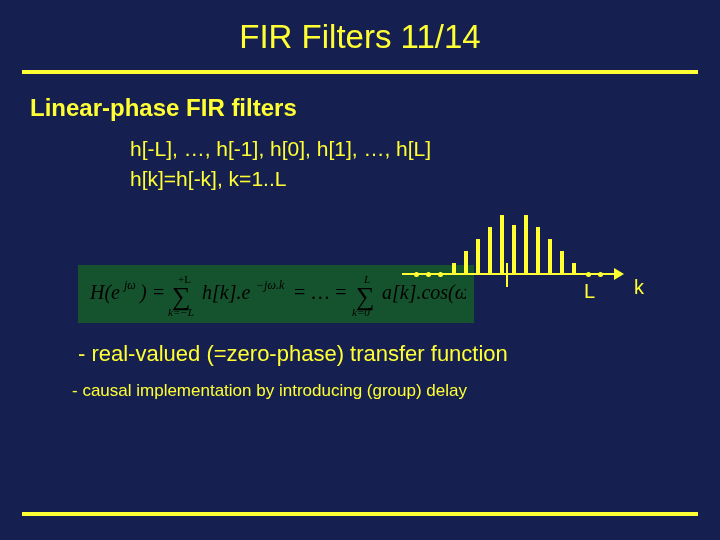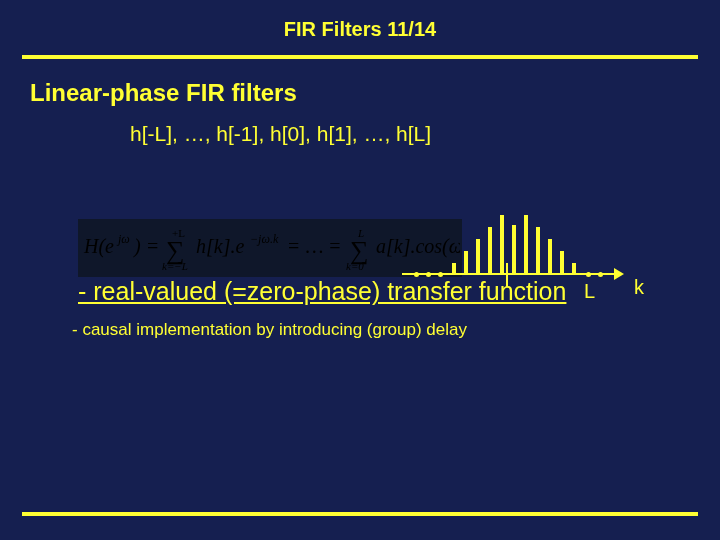--- a/index.html
+++ b/index.html
@@ -6,22 +6,22 @@
   body{
     width:720px;height:540px;
     background:#151f50;
     font-family:Arial,Helvetica,sans-serif;
     color:#ffff33;
     position:relative;
     overflow:hidden;
   }
   .title{
     text-align:center;
-    font-size:20px;
-    font-weight:bold;
+    font-size:33px;
+    font-weight:normal;
     padding-top:18px;
   }
   .hr{
     height:4px;background:#ffff33;
     margin:14px 22px 0 22px;
   }
   .hr-bottom{
     position:absolute;left:22px;right:22px;bottom:24px;
     height:4px;background:#ffff33;
   }
@@ -33,29 +33,29 @@
     font-size:21px;
     margin:12px 0 0 48px;
     line-height:1.45;
     position:relative;
   }
   .bullet{position:relative;padding-left:26px}
   .bullet:before{content:"•";position:absolute;left:0;top:0}
   .indent1{padding-left:26px}
   .indent2{padding-left:82px}
   .formula-box{
-    background:#0f172a;
+    background:#14532d;
     display:inline-block;
     margin:14px 0 0 78px;
-    padding:2px 2px;
+    padding:2px 8px;
   }
   .note{
-    font-size:25px;
+    font-size:22px;
     margin-left:78px;
-    text-decoration:underline;
+    margin-top:18px;
   }
   .note2{
     font-size:17px;
     margin-left:72px;
     margin-top:14px;
   }
   
   .diagram{
     position:absolute;
     left:402px;top:203px;
@@ -94,20 +94,21 @@
 
 
 
 <div class="title">FIR Filters  11/14</div>
 <div class="hr"></div>
 
 <div class="subtitle">Linear-phase FIR filters</div>
 
 <div class="body">
   <div class="indent2">h[-L], …, h[-1], h[0], h[1], …, h[L]</div>
+  <div class="indent2">h[k]=h[-k], k=1..L</div>
   <div style="height:56px"></div>
 </div>
 
 
 <div class="diagram">
   <div class="axis-h"></div>
   <div class="axis-arrow"></div>
   <div class="tick-center"></div>
   <div id="stems">
       <div class="stem" style="left: 50px; height: 12px;"></div>

